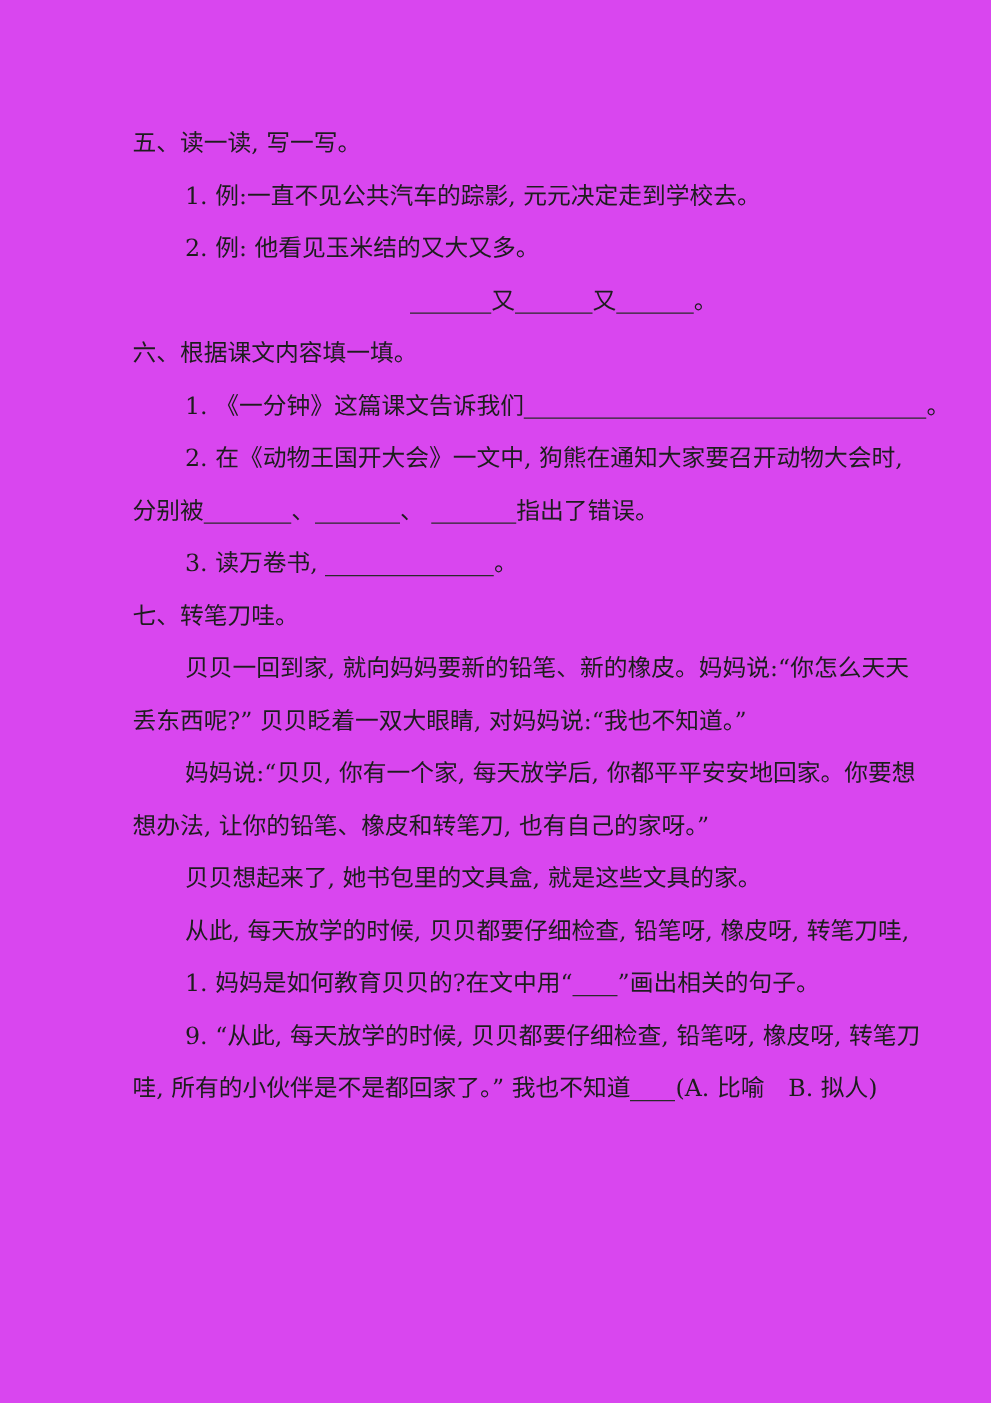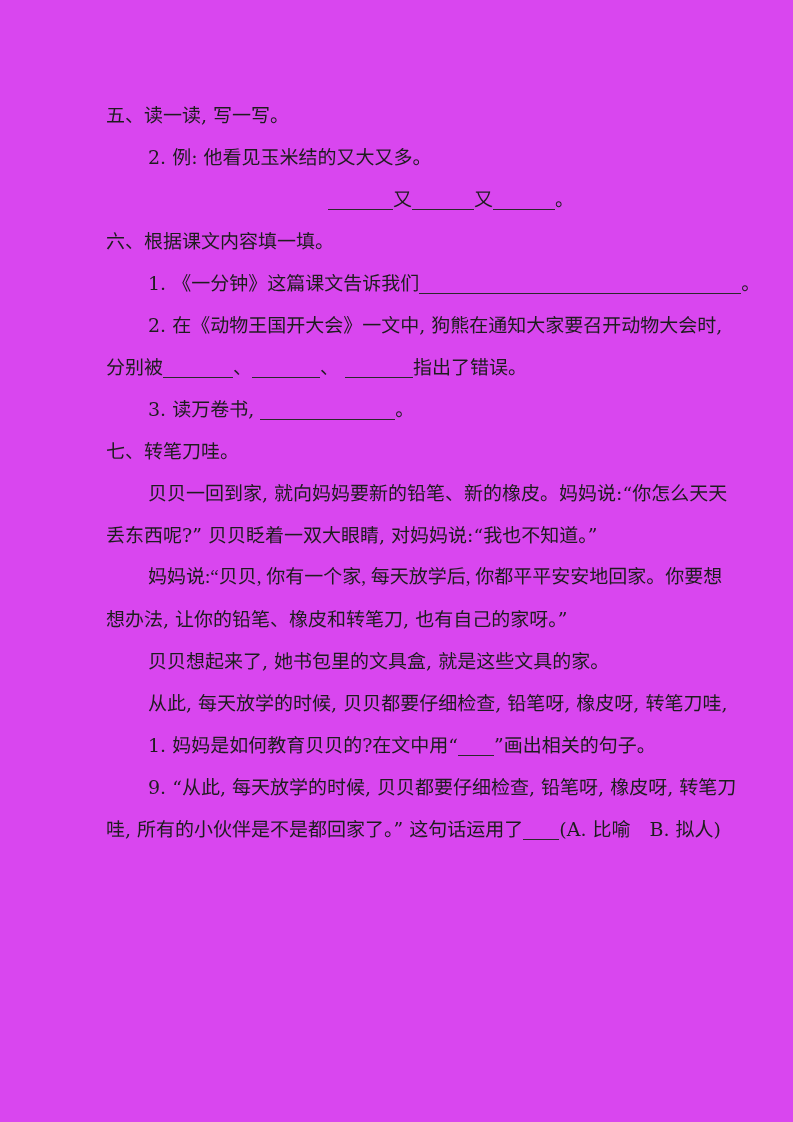--- a/index.html
+++ b/index.html
@@ -34,31 +34,32 @@
     border-bottom: 1.5px solid #2a2a2a;
     vertical-align: -4px;
   }
 </style>
 </head>
 <body>
 
 <div class="page">
   <div class="body-block">
       <div class="line"><span>五、读一读, 写一写。</span></div>
+      <div class="line" style="padding-left: 42px;"><span>1. 例:一直不见公共汽车的踪影, 元元决定走到学校去。</span></div>
       <div class="line" style="padding-left: 42px;"><span>2. 例: 他看见玉米结的又大又多。</span></div>
       <div class="line" style="padding-left: 40px; text-align: center;"><span class="blank" style="width: 65px;"></span><span>又</span><span class="blank" style="width: 62px;"></span><span>又</span><span class="blank" style="width: 62px;"></span><span>。</span></div>
       <div class="line"><span>六、根据课文内容填一填。</span></div>
       <div class="line" style="padding-left: 42px;"><span>1. 《一分钟》这篇课文告诉我们</span><span class="blank" style="width: 322px;"></span><span>。</span></div>
       <div class="line" style="padding-left: 42px;"><span>2. 在《动物王国开大会》一文中, 狗熊在通知大家要召开动物大会时,</span></div>
       <div class="line"><span>分别被</span><span class="blank" style="width: 70px;"></span><span>、</span><span class="blank" style="width: 68px;"></span><span>、 </span><span class="blank" style="width: 68px;"></span><span>指出了错误。</span></div>
       <div class="line" style="padding-left: 42px;"><span>3. 读万卷书, </span><span class="blank" style="width: 135px;"></span><span>。</span></div>
       <div class="line"><span>七、转笔刀哇。</span></div>
       <div class="line" style="padding-left: 42px;"><span>贝贝一回到家, 就向妈妈要新的铅笔、新的橡皮。妈妈说:“你怎么天天</span></div>
       <div class="line"><span>丢东西呢?” 贝贝眨着一双大眼睛, 对妈妈说:“我也不知道。”</span></div>
-      <div class="line" style="padding-left: 42px; font-family: Liberation Serif, serif;"><span>妈妈说:“贝贝, 你有一个家, 每天放学后, 你都平平安安地回家。你要想</span></div>
+      <div class="line" style="padding-left: 42px;"><span>妈妈说:“贝贝, 你有一个家, 每天放学后, 你都平平安安地回家。你要想</span></div>
       <div class="line"><span>想办法, 让你的铅笔、橡皮和转笔刀, 也有自己的家呀。”</span></div>
       <div class="line" style="padding-left: 42px;"><span>贝贝想起来了, 她书包里的文具盒, 就是这些文具的家。</span></div>
       <div class="line" style="padding-left: 42px;"><span>从此, 每天放学的时候, 贝贝都要仔细检查, 铅笔呀, 橡皮呀, 转笔刀哇,</span></div>
       <div class="line" style="padding-left: 42px;"><span>1. 妈妈是如何教育贝贝的?在文中用“</span><span class="blank" style="width: 36px;"></span><span>”画出相关的句子。</span></div>
       <div class="line" style="padding-left: 42px;"><span>9. “从此, 每天放学的时候, 贝贝都要仔细检查, 铅笔呀, 橡皮呀, 转笔刀</span></div>
-      <div class="line"><span>哇, 所有的小伙伴是不是都回家了。” 这句话运用了</span><span class="blank" style="width: 36px;"></span><span>(A. 比喻　B. 拟人)</span></div>
+      <div class="line"><span>哇, 所有的小伙伴是不是都回家了。” 我也不知道</span><span class="blank" style="width: 36px;"></span><span>(A. 比喻　B. 拟人)</span></div>
     </div>
 </div>
 
 </body></html>

